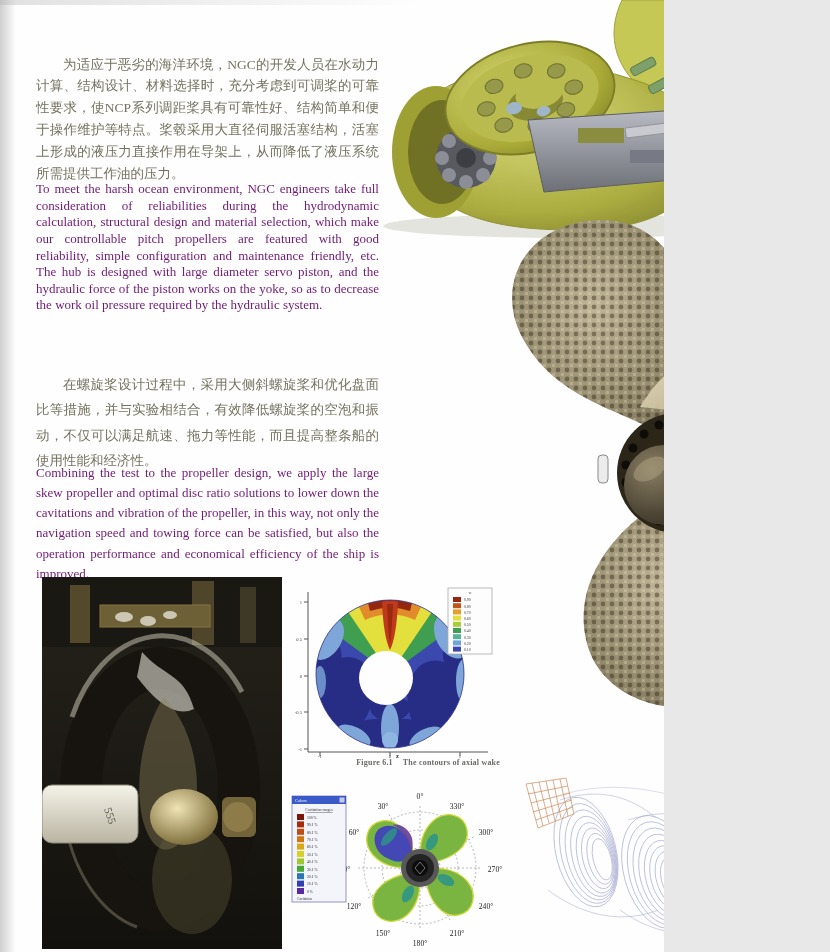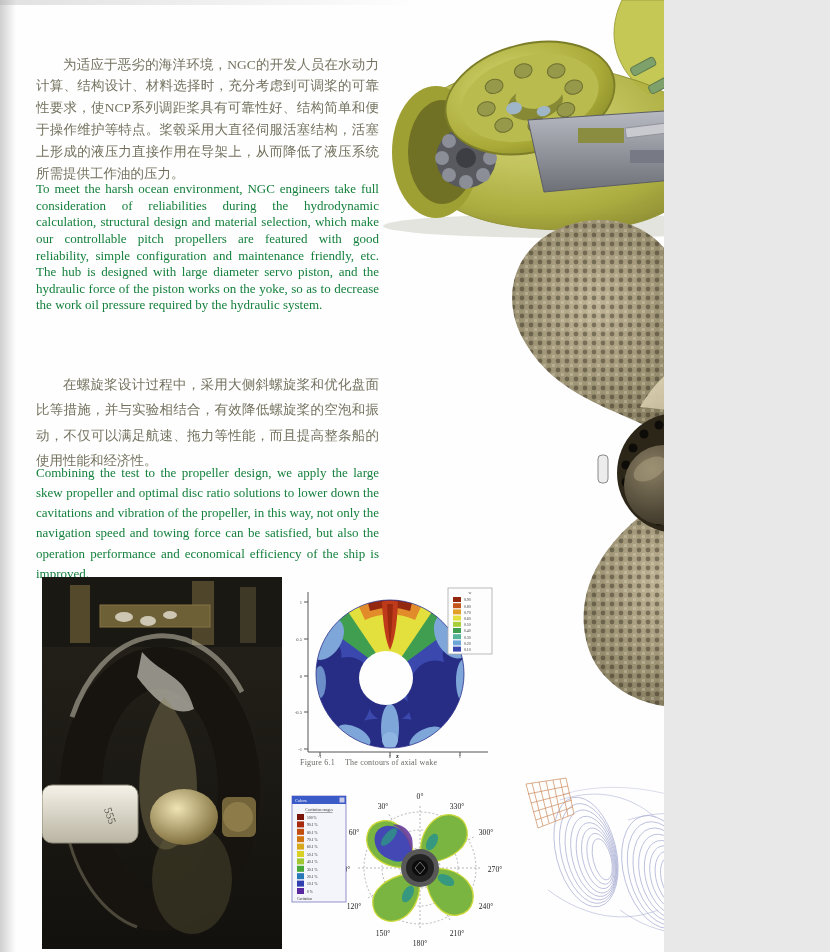--- a/index.html
+++ b/index.html
@@ -5,25 +5,25 @@
   html,body{margin:0;padding:0;background:#e8e8e8;}
   .page{position:relative;width:664px;height:952px;background:#fefefe;overflow:hidden;
         font-family:"Liberation Serif", serif;}
   .edge-shadow{position:absolute;left:0;top:0;width:16px;height:100%;
         background:linear-gradient(90deg, rgba(150,150,150,.45), rgba(255,255,255,0));}
   .edge-shadow-top{position:absolute;left:0;top:0;width:420px;height:5px;
         background:linear-gradient(90deg, rgba(170,170,170,.35), rgba(255,255,255,0));}
   .para{position:absolute;left:36px;width:343px;text-align:justify;color:#6b695a;}
   .para.zh{font-size:13.5px;line-height:1.62;text-indent:2em;color:#74725f;}
   .para.zh2{line-height:1.9;}
-  .para.en{font-size:13px;line-height:1.28;color:#15803d;}
+  .para.en{font-size:13px;line-height:1.28;color:#701a75;}
   .para.en2{line-height:1.55;}
   .fig{position:absolute;}
-  .caption{position:absolute;left:300px;top:758px;width:200px;text-align:left;
-        font-size:8px;color:#6a6a66;letter-spacing:.2px;}
+  .caption{position:absolute;left:300px;top:758px;width:200px;text-align:right;
+        font-size:8px;color:#6a6a66;letter-spacing:.2px;font-weight:bold;}
   .caption .lbl{margin-right:10px;}
   svg text{font-family:"Liberation Serif", serif;}
 </style>
 </head>
 <body>
 
 <div class="page">
   <div class="edge-shadow"></div>
   <div class="edge-shadow-top"></div>
 

